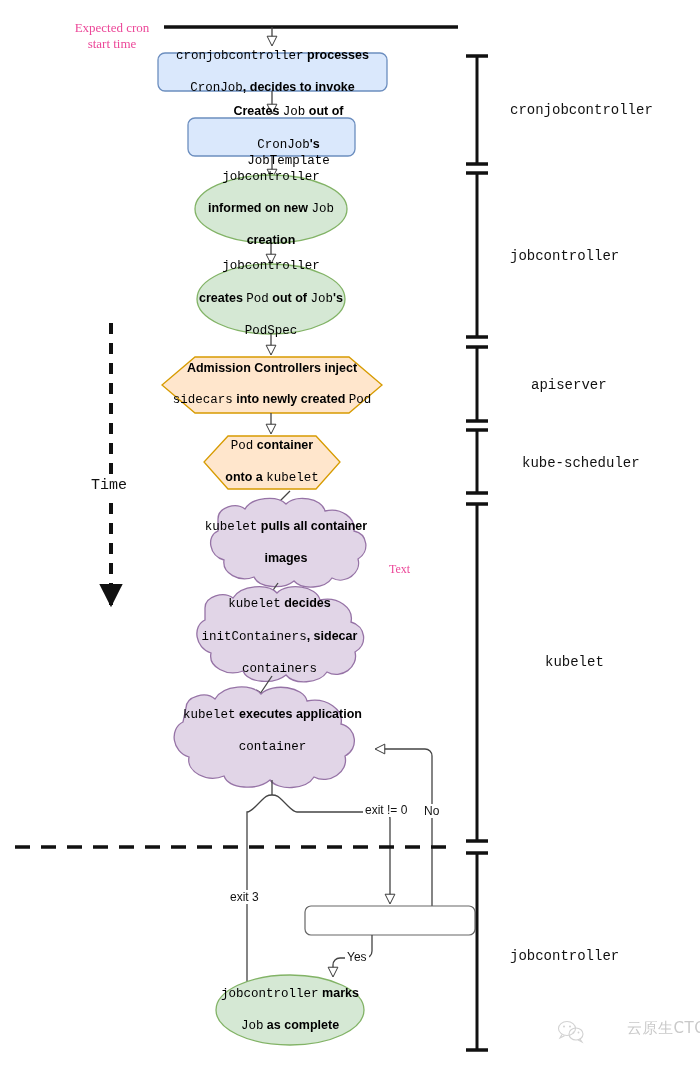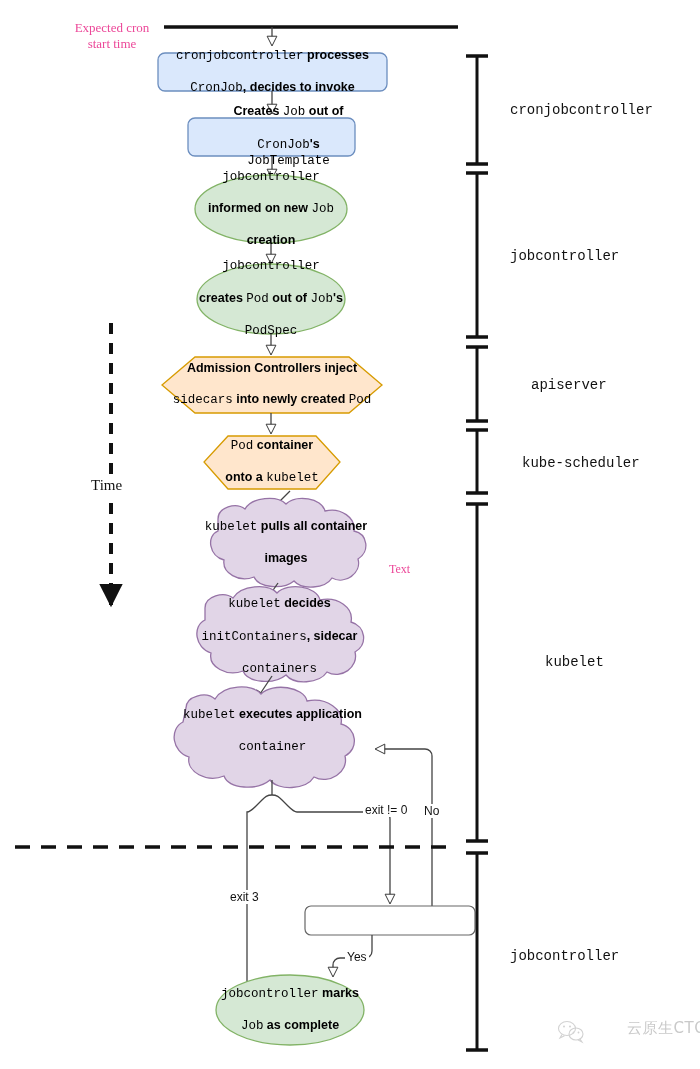--- a/index.html
+++ b/index.html
@@ -52,21 +52,21 @@
   .free-label {
     position: absolute;
     font-family: Liberation Serif, serif;
     font-size: 13px;
     color: #ec4899;
     white-space: pre-line;
     text-align: center;
   }
   .time-label {
     position: absolute;
-    font-family: Liberation Serif, serif;
+    font-family: Liberation Mono, monospace;
     font-size: 15px;
     color: #111;
     background: #fff;
     padding: 1px 3px;
   }
   .watermark {
     position: absolute;
     display: flex;
     align-items: center;
     gap: 7px;

